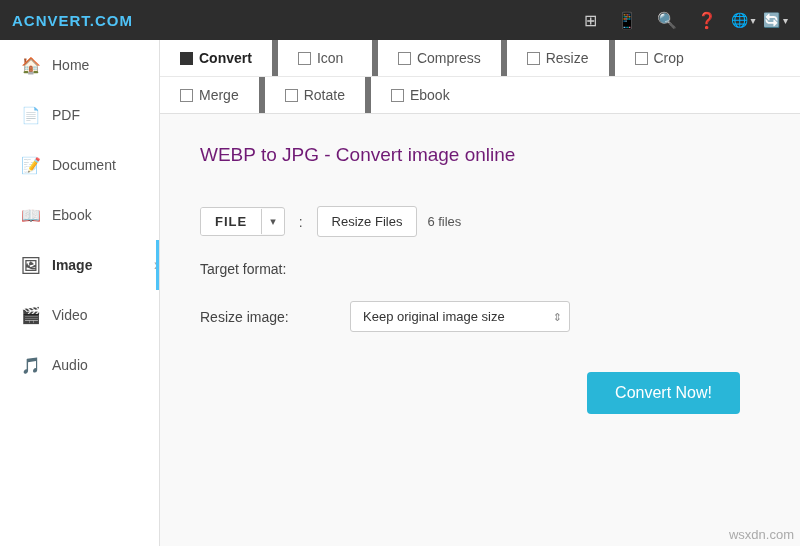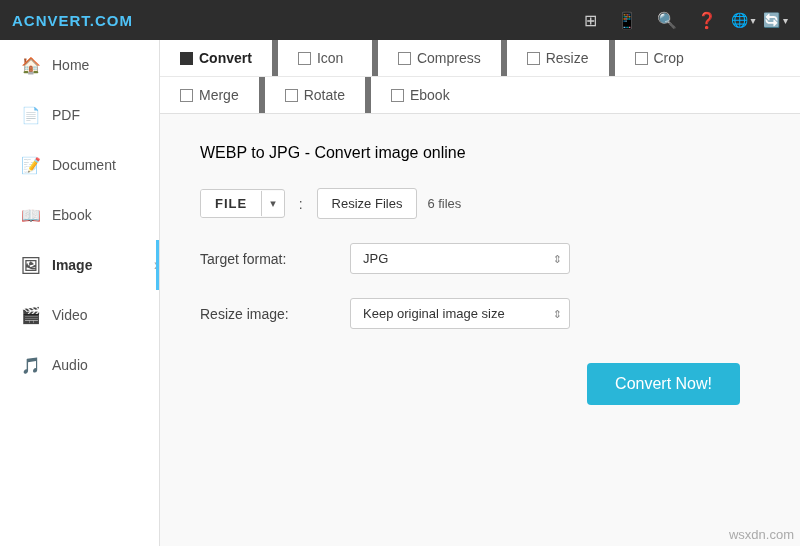--- a/index.html
+++ b/index.html
@@ -145,24 +145,24 @@
     }
 
     
     .page-body {
       flex: 1;
       padding: 30px 40px;
       background: #f9f9f9;
       overflow-y: auto;
     }
     .page-title {
-      font-size: 16px;
+      font-size: 19px;
       font-weight: normal;
-      color: #000000;
-      margin-bottom: 26px;
+      color: #701a75;
+      margin-bottom: 40px;
     }
 
     
     .form-row {
       display: flex;
       align-items: center;
       margin-bottom: 24px;
     }
     .form-label {
       width: 150px;
@@ -252,21 +252,21 @@
 
     
     .convert-now-btn {
       background: #29b6d8;
       color: white;
       border: none;
       padding: 12px 28px;
       font-size: 16px;
       border-radius: 4px;
       cursor: pointer;
-      margin-top: 10px;
+      margin-top: 16px;
     }
 
     .convert-now-row {
       display: flex;
       justify-content: flex-end;
       padding-right: 20px;
     }
 
     
     .watermark {
@@ -385,32 +385,20 @@
             <button class="file-btn-dropdown">▾</button>
           </div>
           <span class="colon">:</span>
           <button class="choose-files-btn">Resize Files</button>
           <span class="files-count">6 files</span>
         </div>
       </div>
 
       <div class="form-row">
         <div class="form-label">Target format:</div>
-        <div class="form-controls">
-          <div class="select-wrapper">
-            <select class="styled-select">
-              <option>JPG</option>
-              <option>PNG</option>
-              <option>WEBP</option>
-              <option>GIF</option>
-              <option>BMP</option>
-              <option>TIFF</option>
-            </select>
-          </div>
-        </div>
       </div>
 
       <div class="form-row">
         <div class="form-label">Resize image:</div>
         <div class="form-controls">
           <div class="select-wrapper">
             <select class="styled-select">
               <option>Keep original image size</option>
               <option>Custom size</option>
               <option>Percentage</option>

